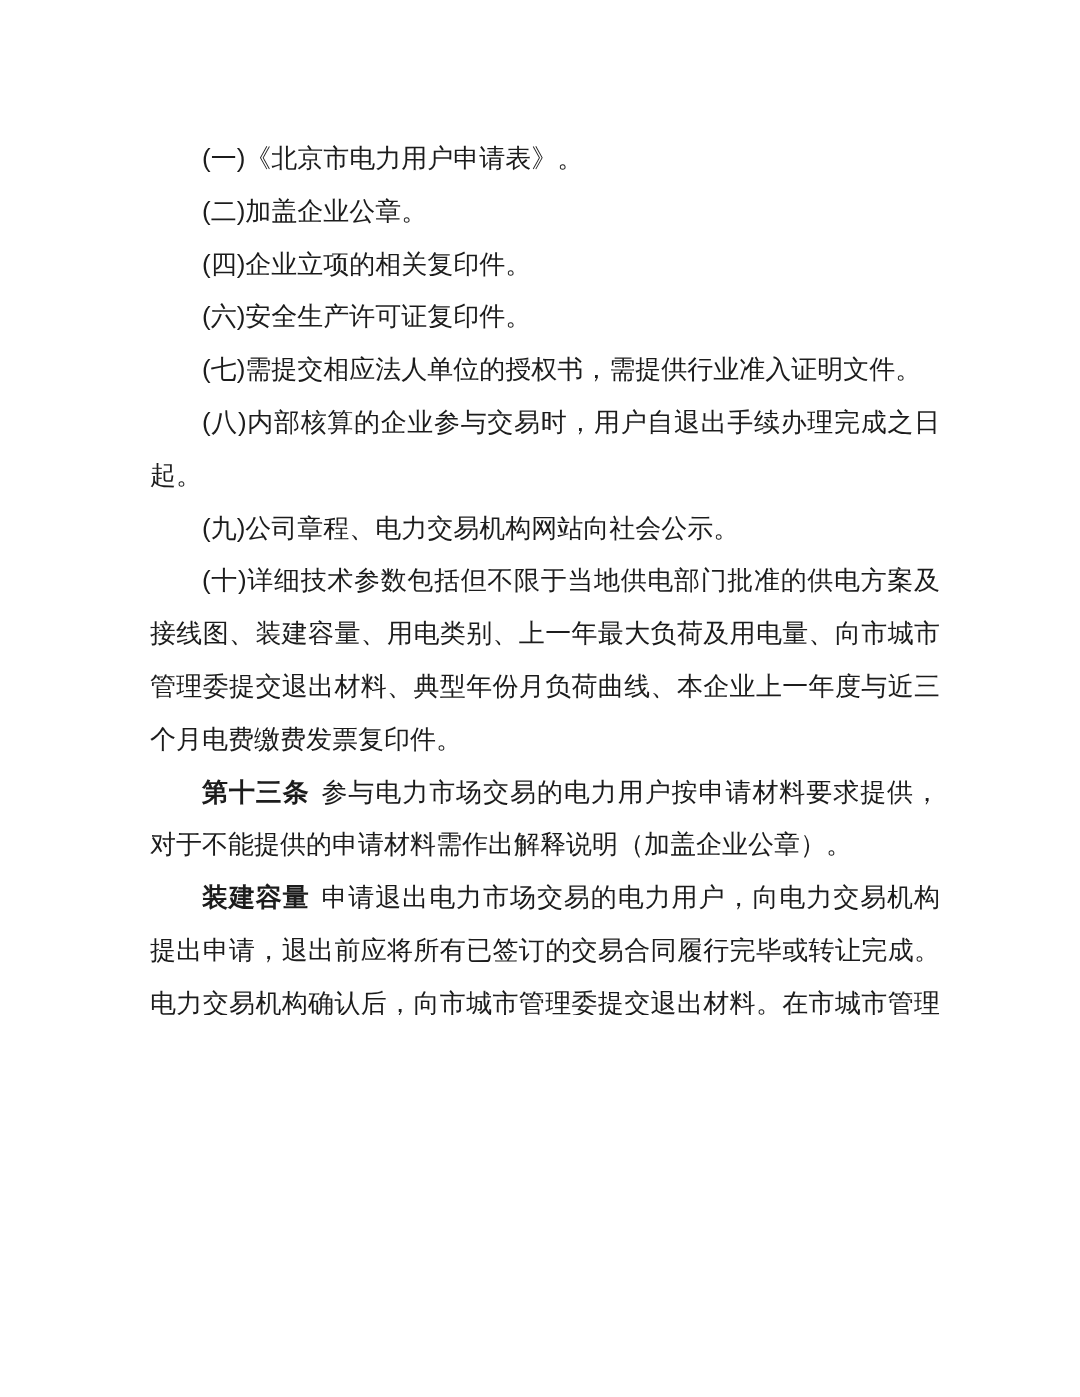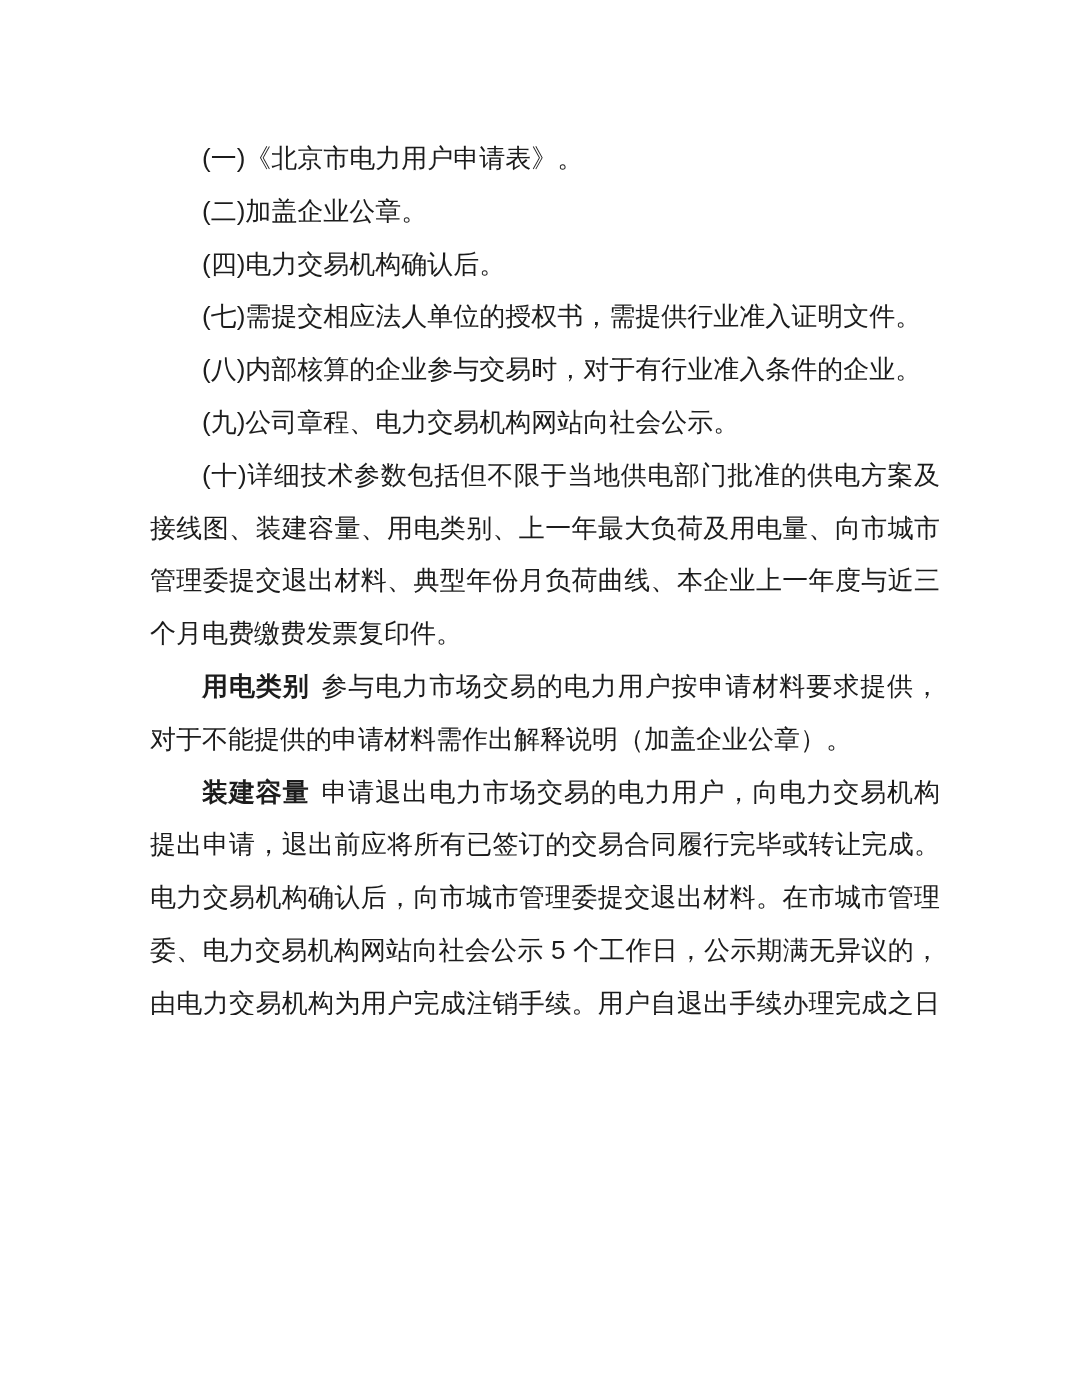--- a/index.html
+++ b/index.html
@@ -65,28 +65,29 @@
     white-space: nowrap;
   }
 </style>
 </head>
 <body>
 
 <div class="page">
   <div class="content">
     <p class="para">(一)《北京市电力用户申请表》。</p>
     <p class="para">(二)加盖企业公章。</p>
-    <p class="para">(四)电力交易机构确认后。</p>
+    <p class="para">(四)企业立项的相关复印件。</p>
+    <p class="para">(六)安全生产许可证复印件。</p>
     <p class="para">(七)需提交相应法人单位的授权书，需提供行业准入证明文件。</p>
-    <p class="para">(八)内部核算的企业参与交易时，对于有行业准入条件的企业。</p>
+    <p class="para">(八)内部核算的企业参与交易时，用户自退出手续办理完成之日起。</p>
     <p class="para">(九)公司章程、电力交易机构网站向社会公示。</p>
     <p class="para">(十)详细技术参数包括但不限于当地供电部门批准的供电方案及接线图、装建容量、用电类别、上一年最大负荷及用电量、向市城市管理委提交退出材料、典型年份月负荷曲线、本企业上一年度与近三个月电费缴费发票复印件。</p>
 
     <p class="para">
-      <b class="article-label">用电类别</b><span>参与电力市场交易的电力用户按申请材料要求提供，对于不能提供的申请材料需作出解释说明（加盖企业公章）。</span>
+      <b class="article-label">第十三条</b><span>参与电力市场交易的电力用户按申请材料要求提供，对于不能提供的申请材料需作出解释说明（加盖企业公章）。</span>
     </p>
 
     <p class="para">
       <b class="article-label">装建容量</b><span>申请退出电力市场交易的电力用户，向电力交易机构提出申请，退出前应将所有已签订的交易合同履行完毕或转让完成。电力交易机构确认后，向市城市管理委提交退出材料。在市城市管理委、电力交易机构网站向社会公示 5 个工作日，公示期满无异议的，由电力交易机构为用户完成注销手续。用户自退出手续办理完成之日起，原则上三年内不得再次进入市场。</span>
     </p>
   </div>
 
   <div class="page-number">4</div>
 
   <div class="watermark">

